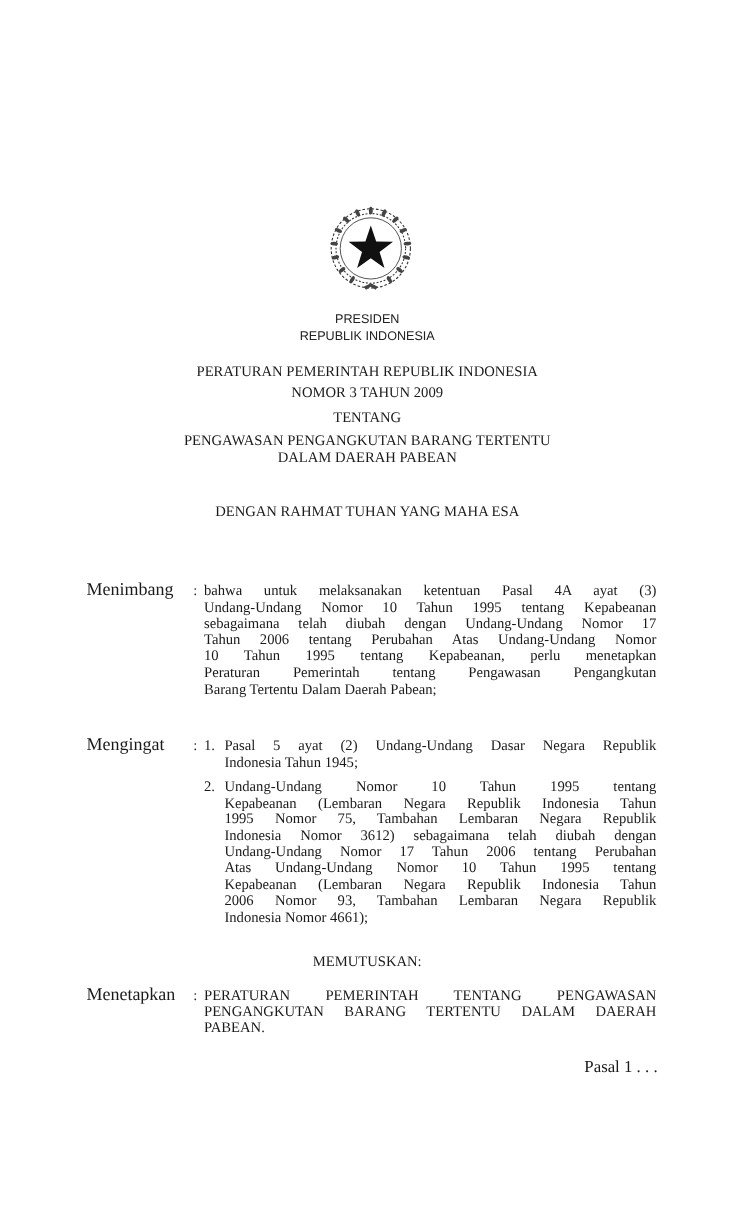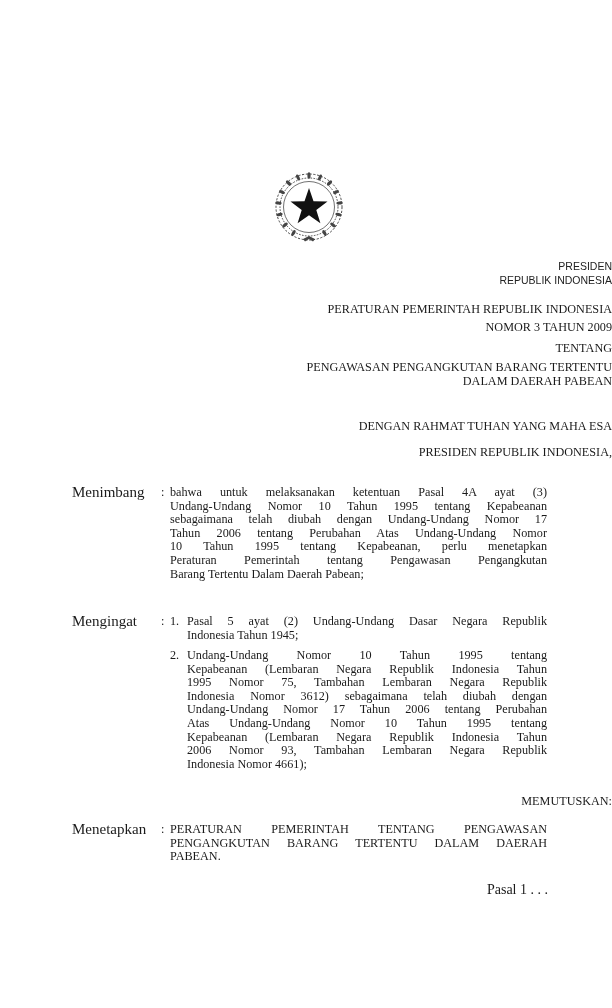--- a/index.html
+++ b/index.html
@@ -1,19 +1,19 @@
 <!DOCTYPE html>
 <html><head>
 <meta charset="utf-8">
 <style>
   html, body { margin: 0; padding: 0; background: #ffffff; }
   body { width: 612px; height: 1008px; position: relative; overflow: hidden; color: #1a1a1a; }
   .page { position: absolute; left: 0; top: 0; width: 612px; height: 1008px; background: #ffffff; }
   .sans { font-family: "Liberation Sans", "DejaVu Sans", sans-serif; }
-  .center { position: absolute; left: 0; width: 612px; text-align: right; }
+  .center { position: absolute; left: 0; width: 612px; text-align: center; }
   .hdr { font-size: 10.5px; letter-spacing: 0px; line-height: 14px; color: #222; }
   .title { font-family: "Liberation Serif", serif; font-size: 12.2px; line-height: 14px; color: #1a1a1a; }
   .emblem { position: absolute; left: 270px; top: 169px; width: 78px; height: 78px; }
   .label { position: absolute; left: 72px; font-family: "Liberation Serif", serif; font-size: 15px; line-height: 13.6px; }
   .colon { position: absolute; left: 161px; font-family: "Liberation Serif", serif; font-size: 12.2px; line-height: 13.6px; }
   .body-text { position: absolute; left: 170px; width: 377px; font-family: "Liberation Serif", serif; font-size: 12.2px; line-height: 13.6px; text-align: justify; text-align-last: left; }
   .body-text .ln { display: block; text-align: justify; text-align-last: justify; white-space: nowrap; }
   .body-text .ln.last { text-align-last: left; }
   .item { position: absolute; left: 170px; width: 377px; font-family: "Liberation Serif", serif; font-size: 12.2px; line-height: 13.6px; }
   .item .num { position: absolute; left: 0; top: 0; }
@@ -62,21 +62,20 @@
   <div class="center sans hdr" style="top:259px;">PRESIDEN</div>
   <div class="center title" style="top:302px;">PERATURAN PEMERINTAH REPUBLIK INDONESIA</div>
 
   <div class="center sans hdr" style="top:273px;">REPUBLIK INDONESIA</div>
   <div class="center title" style="top:320px;">NOMOR 3 TAHUN 2009</div>
   <div class="center title" style="top:341px;">TENTANG</div>
   <div class="center title" style="top:360px;">PENGAWASAN PENGANGKUTAN BARANG TERTENTU</div>
   <div class="center title" style="top:374px;">DALAM DAERAH PABEAN</div>
 
   <div class="center title" style="top:419px;">DENGAN RAHMAT TUHAN YANG MAHA ESA</div>
-  <div class="center title" style="top:445px;">PRESIDEN REPUBLIK INDONESIA,</div>
 
   <div class="label" style="top:486px;">Menimbang</div>
   <div class="colon" style="top:486px;">:</div>
   <div class="body-text" style="top:486px;">
     <span class="ln">bahwa untuk melaksanakan ketentuan Pasal 4A ayat (3)</span>
     <span class="ln">Undang-Undang Nomor 10 Tahun 1995 tentang Kepabeanan</span>
     <span class="ln">sebagaimana telah diubah dengan Undang-Undang Nomor 17</span>
     <span class="ln">Tahun 2006 tentang Perubahan Atas Undang-Undang Nomor</span>
     <span class="ln">10 Tahun 1995 tentang Kepabeanan, perlu menetapkan</span>
     <span class="ln">Peraturan Pemerintah tentang Pengawasan Pengangkutan</span>

